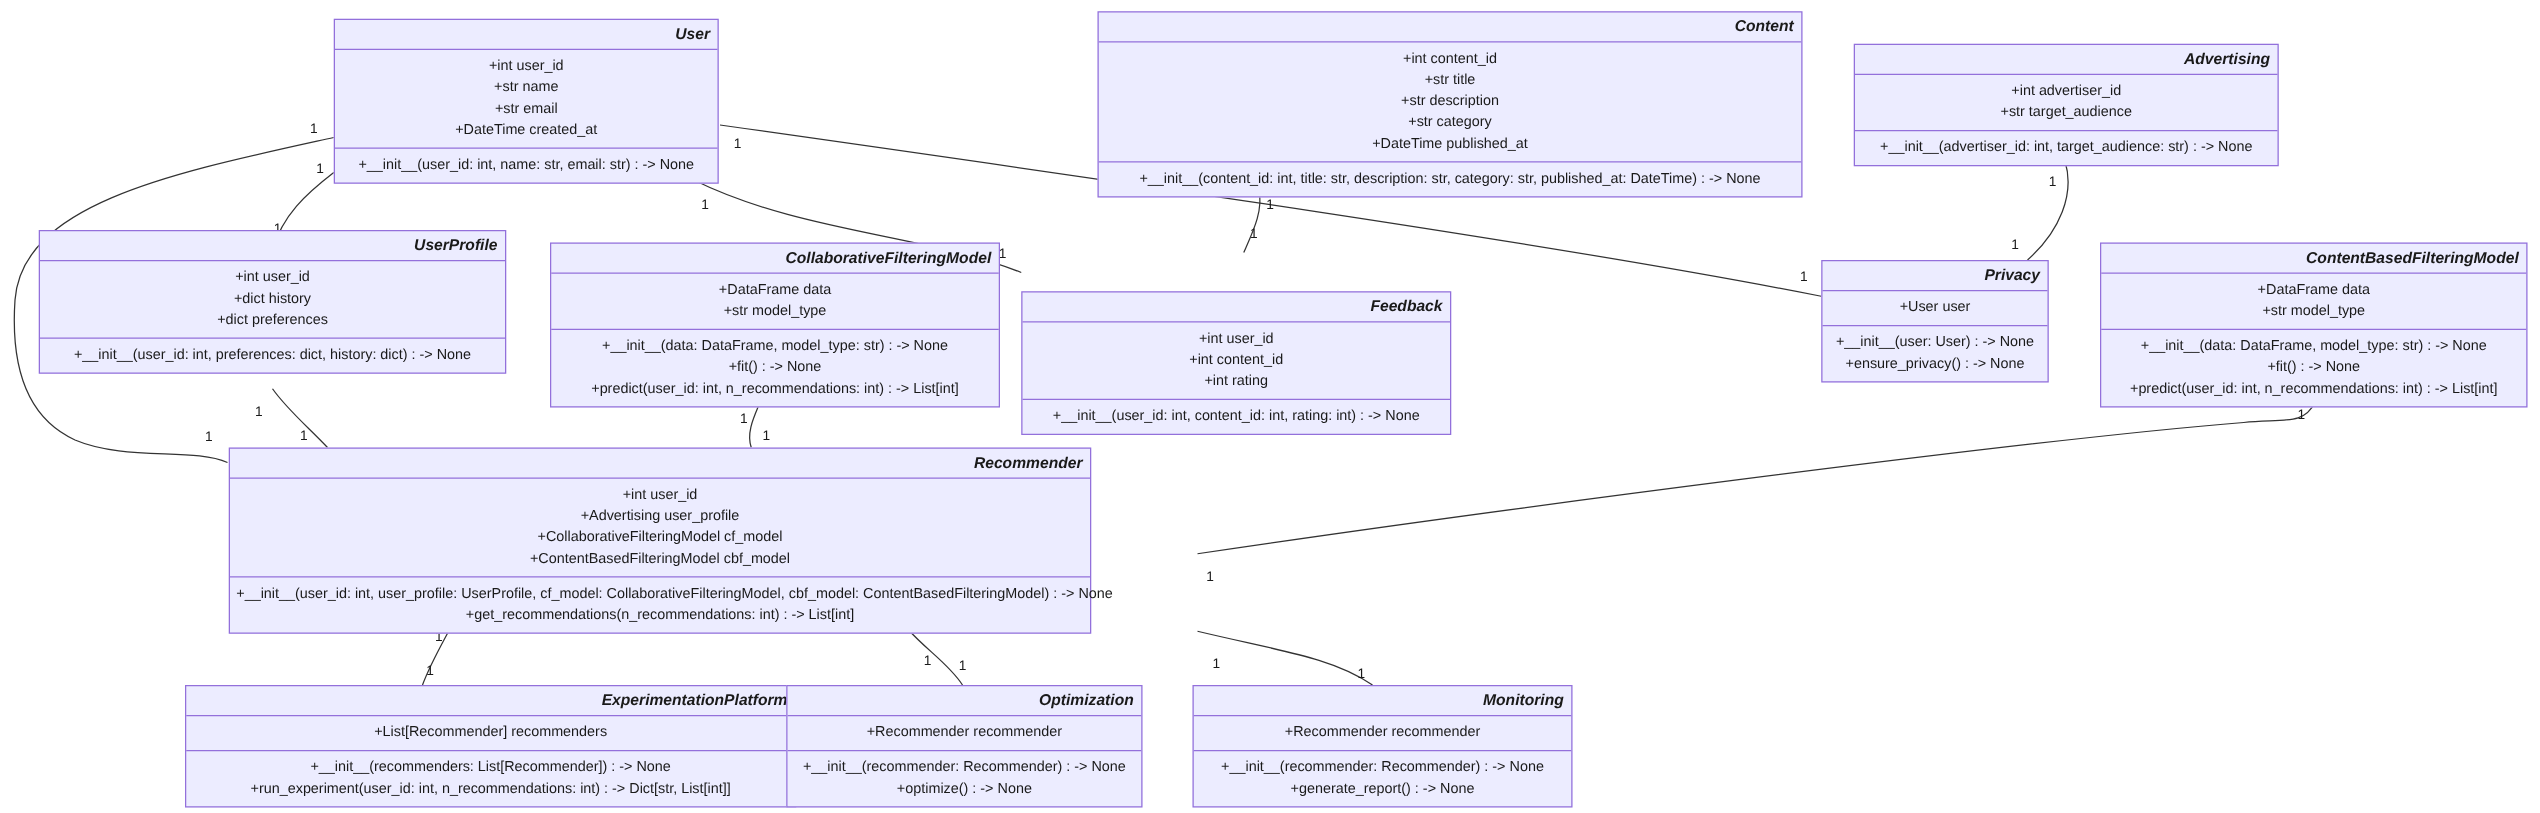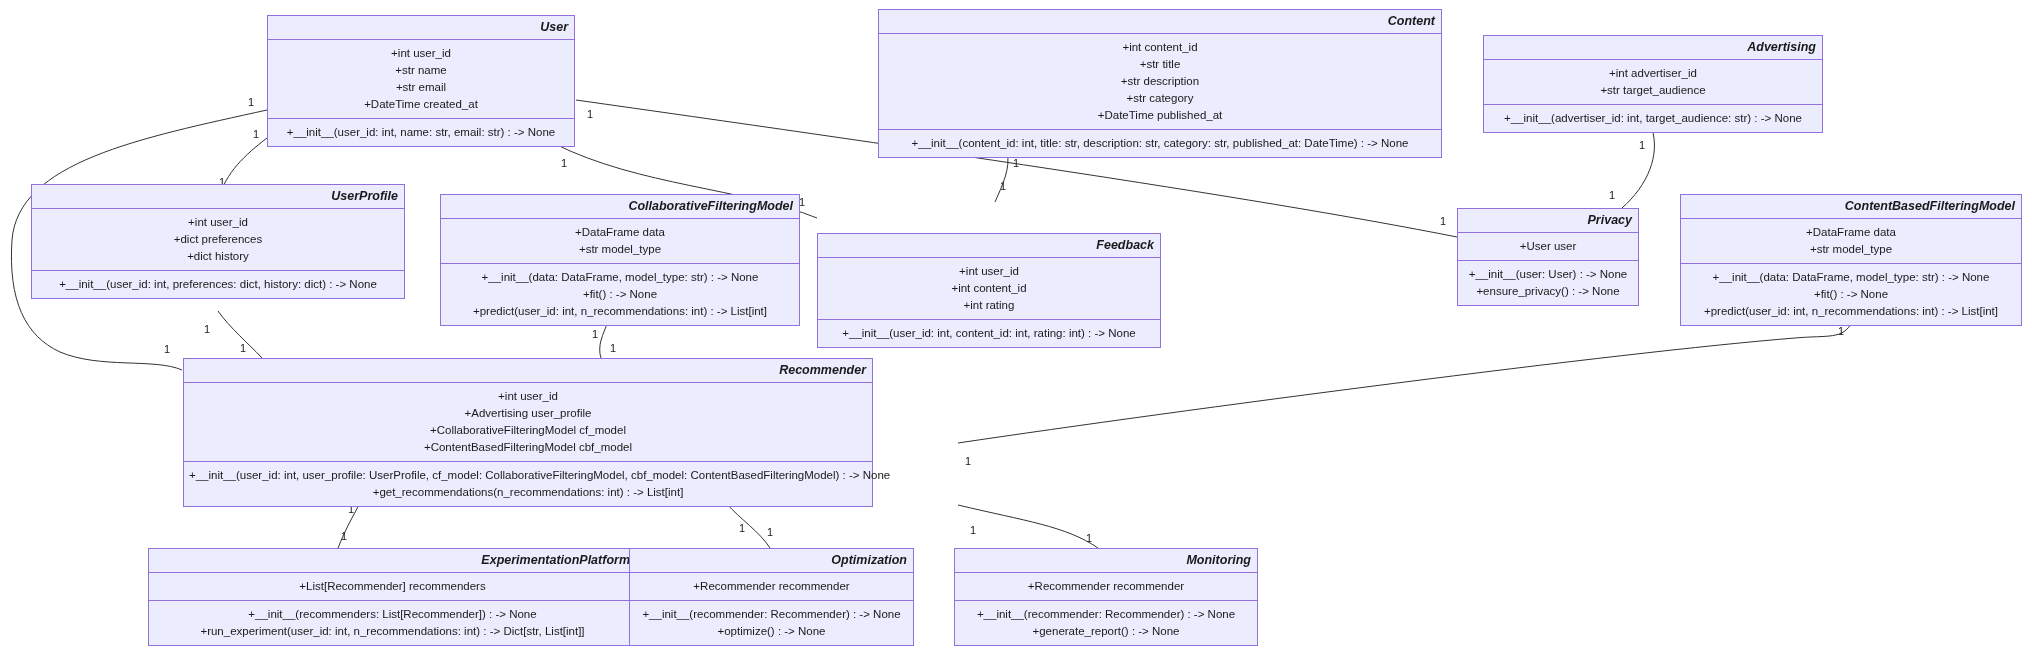--- a/index.html
+++ b/index.html
@@ -91,22 +91,22 @@
         <div class="row">+str target_audience</div>
       </div>
       <div class="cls-methods">
         <div class="row">+__init__(advertiser_id: int, target_audience: str) : -&gt; None</div>
       </div>
     </div>
     <div class="cls" style="left: 31px; top: 184px; width: 374px;">
       <div class="cls-title">UserProfile</div>
       <div class="cls-attrs">
         <div class="row">+int user_id</div>
+        <div class="row">+dict history</div>
         <div class="row">+dict preferences</div>
-        <div class="row">+dict history</div>
       </div>
       <div class="cls-methods">
         <div class="row">+__init__(user_id: int, preferences: dict, history: dict) : -&gt; None</div>
       </div>
     </div>
     <div class="cls" style="left: 440px; top: 194px; width: 360px;">
       <div class="cls-title">CollaborativeFilteringModel</div>
       <div class="cls-attrs">
         <div class="row">+DataFrame data</div>
         <div class="row">+str model_type</div>

